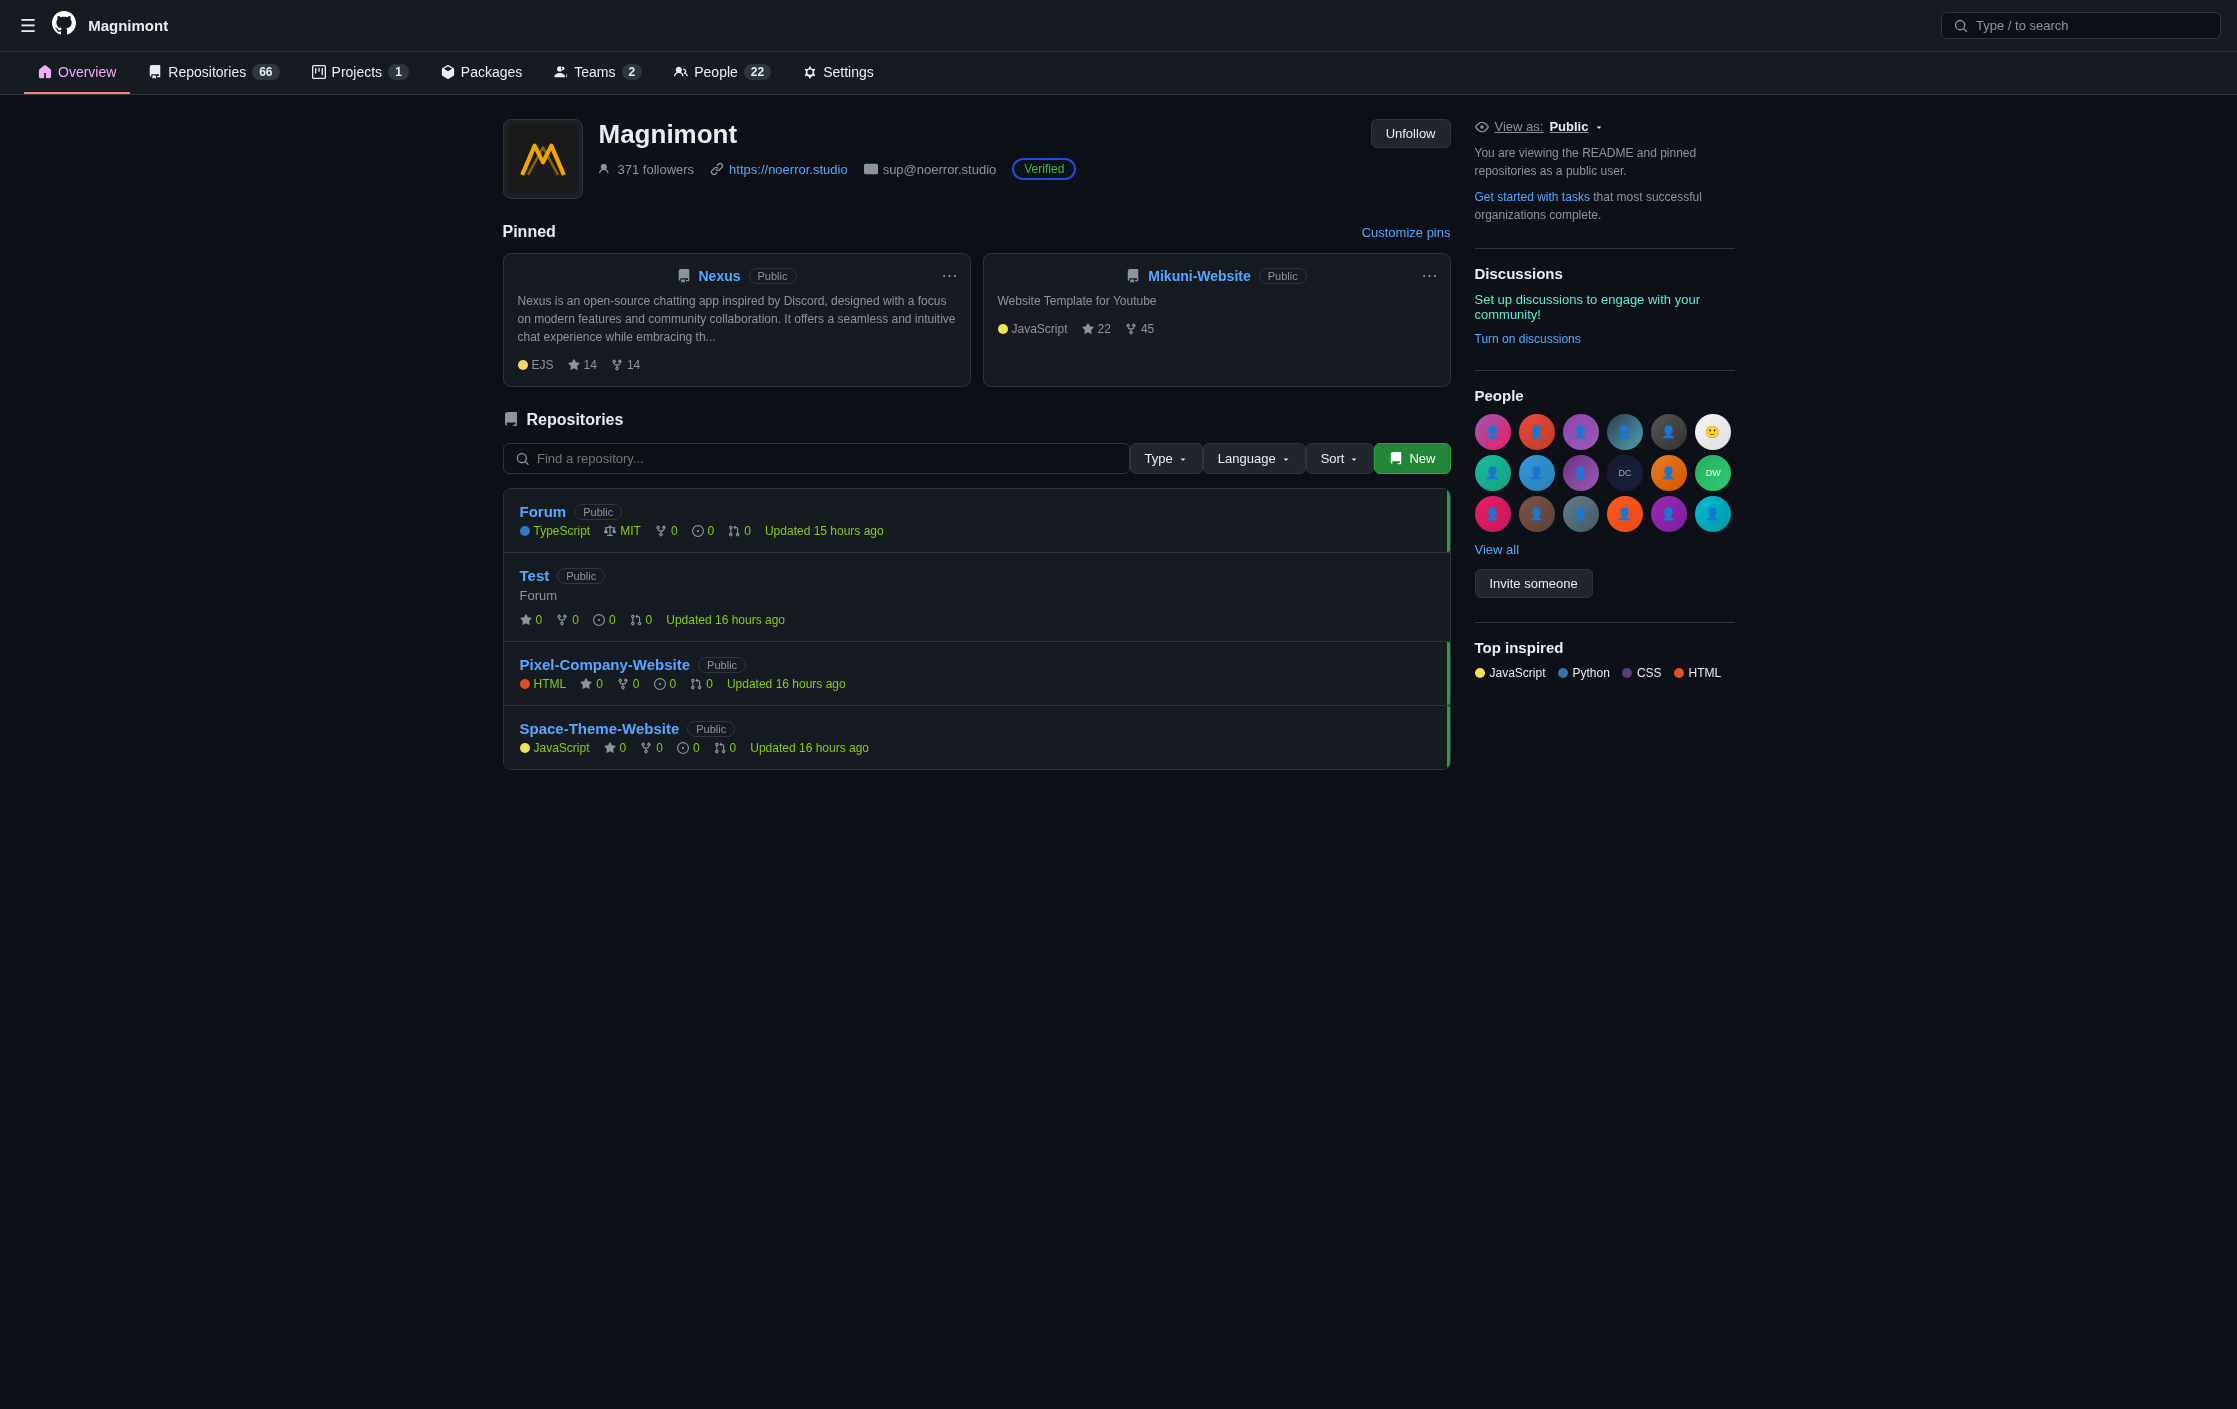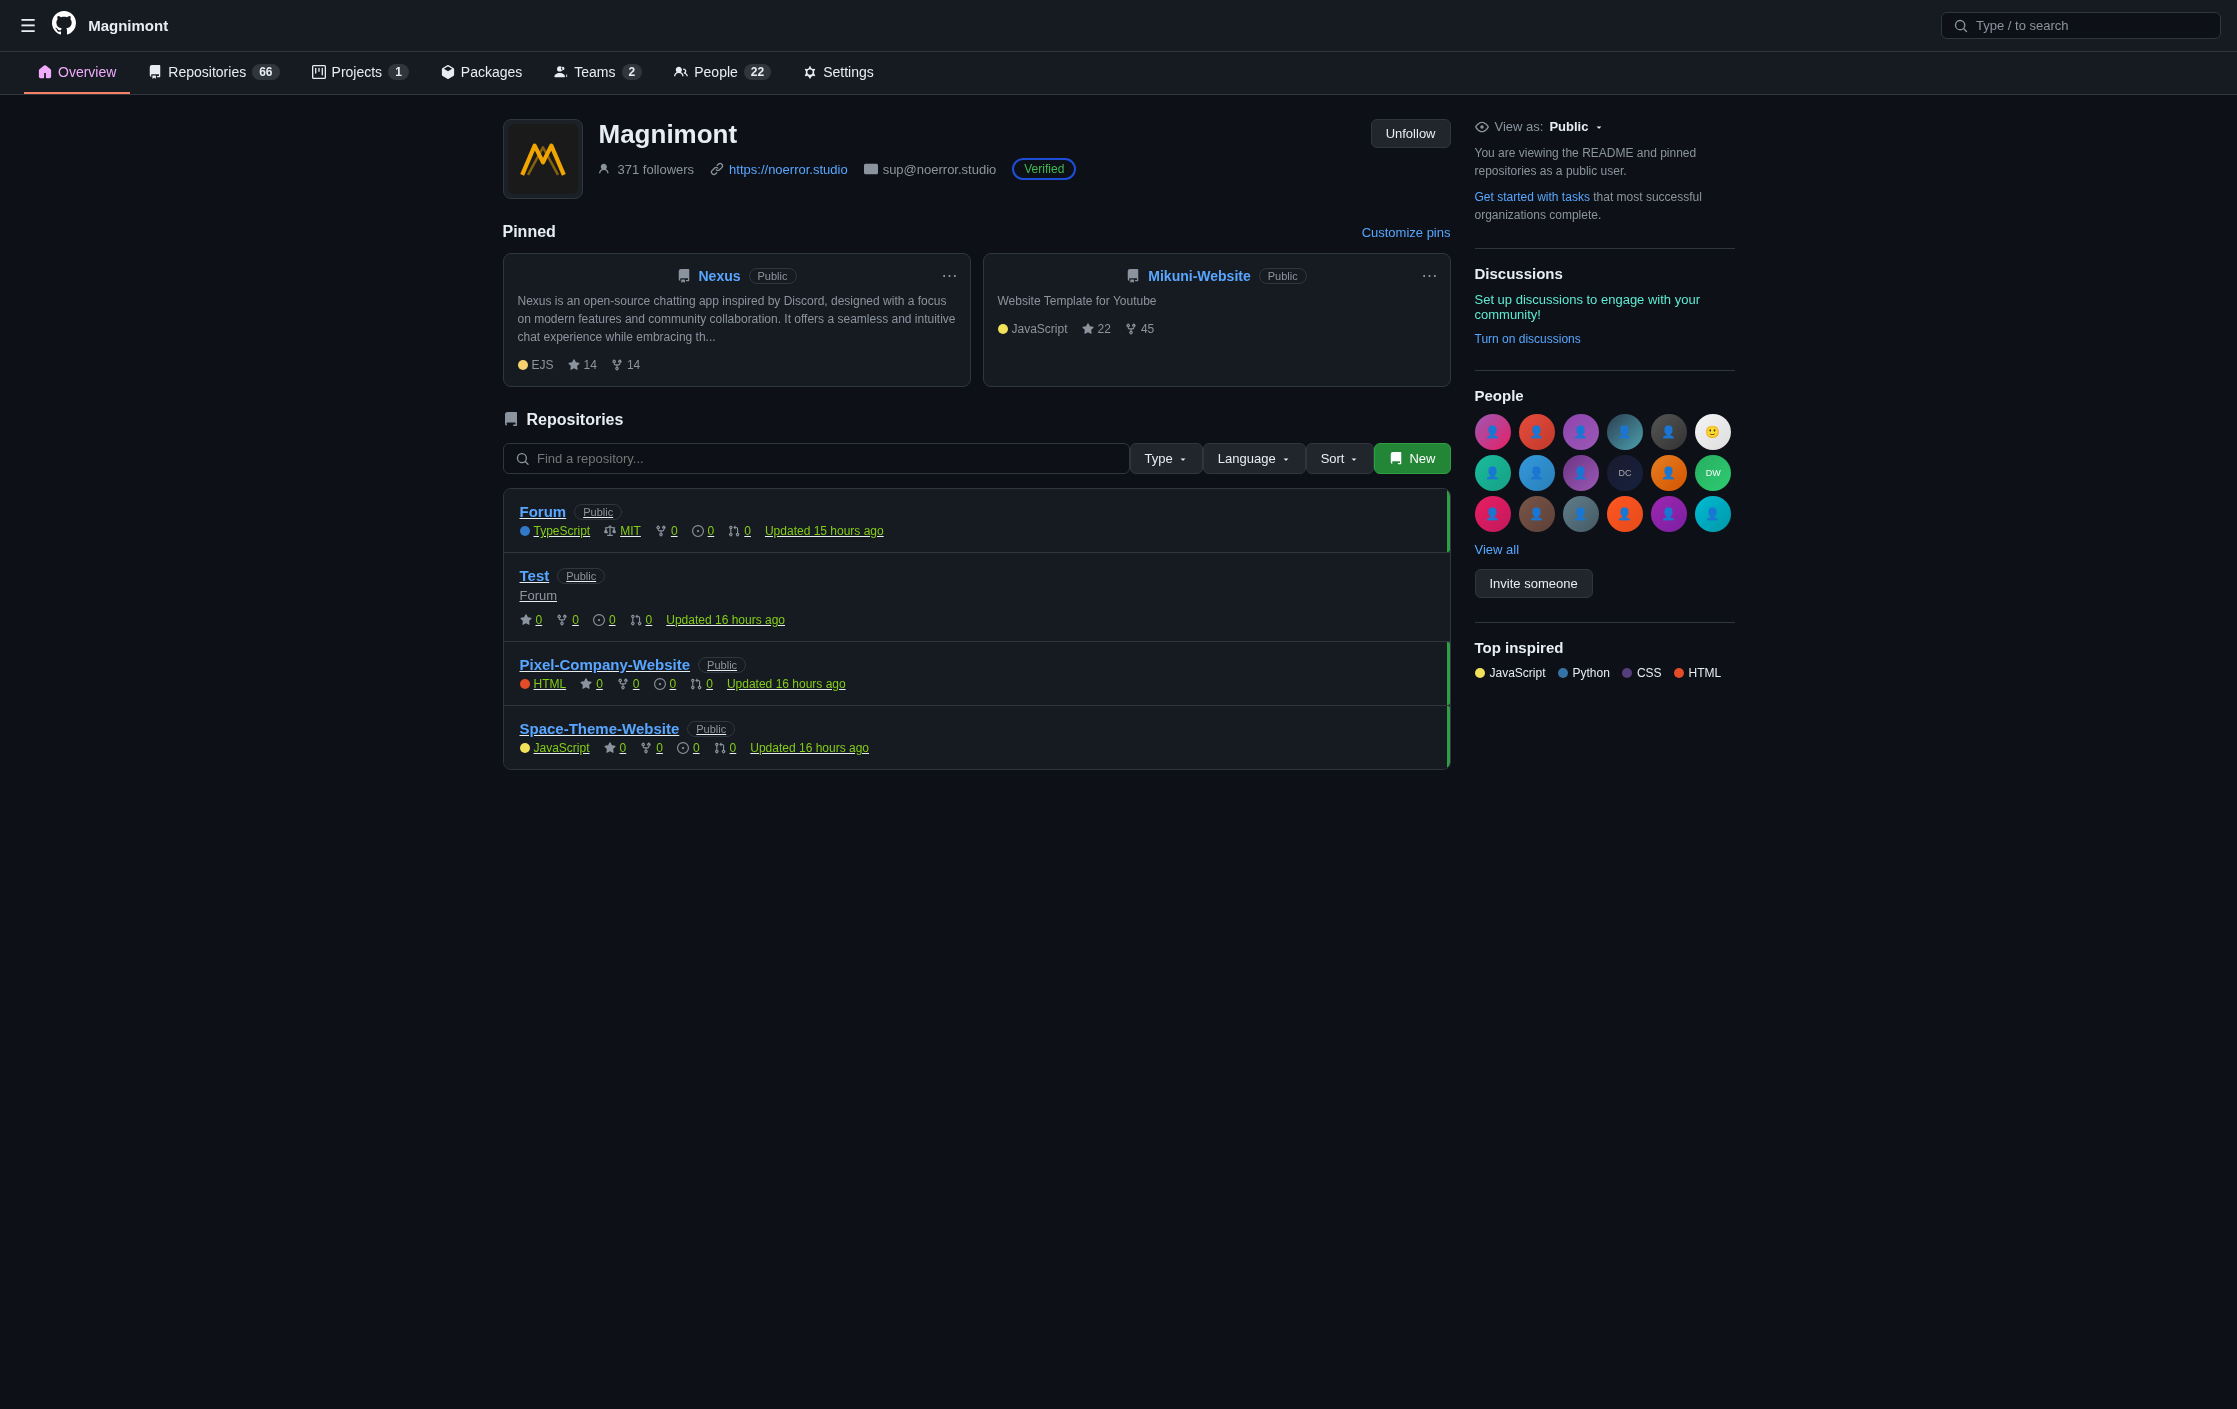--- a/index.html
+++ b/index.html
@@ -309,21 +309,20 @@
       display: flex;
       align-items: center;
       gap: 6px;
     }
 
     
     .repo-list {
       border: 1px solid #30363d;
       border-radius: 8px;
       overflow: hidden;
-      text-decoration: underline;
     }
     .repo-item {
       background: #161b22;
       border-bottom: 1px solid #30363d;
       padding: 14px 16px;
       position: relative;
     }
     .repo-item:last-child { border-bottom: none; }
     .repo-item-header {
       display: flex;
@@ -371,20 +370,21 @@
     .sidebar-section {
       margin-bottom: 24px;
     }
     .sidebar-view-as {
       display: flex;
       align-items: center;
       gap: 6px;
       font-size: 13px;
       color: #8b949e;
       margin-bottom: 10px;
+      text-decoration: underline;
     }
     .view-as-public {
       color: #e6edf3;
       font-weight: 600;
     }
     .sidebar-desc {
       font-size: 12px;
       color: #8b949e;
       line-height: 1.5;
       margin-bottom: 8px;

